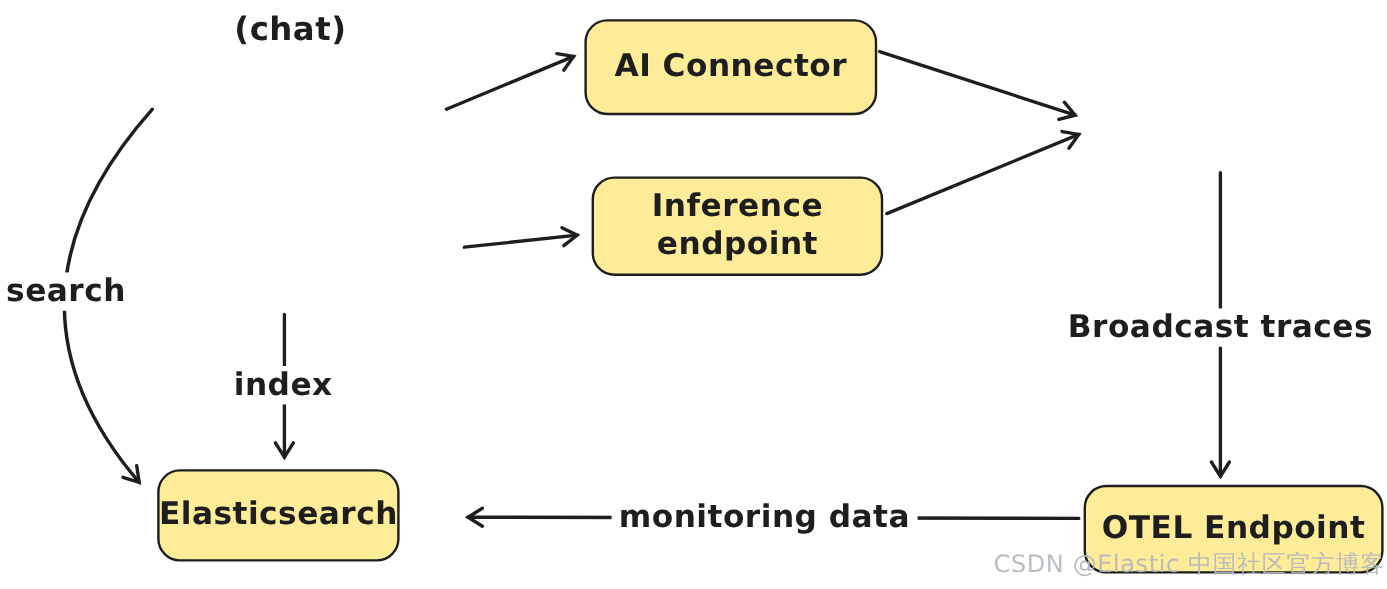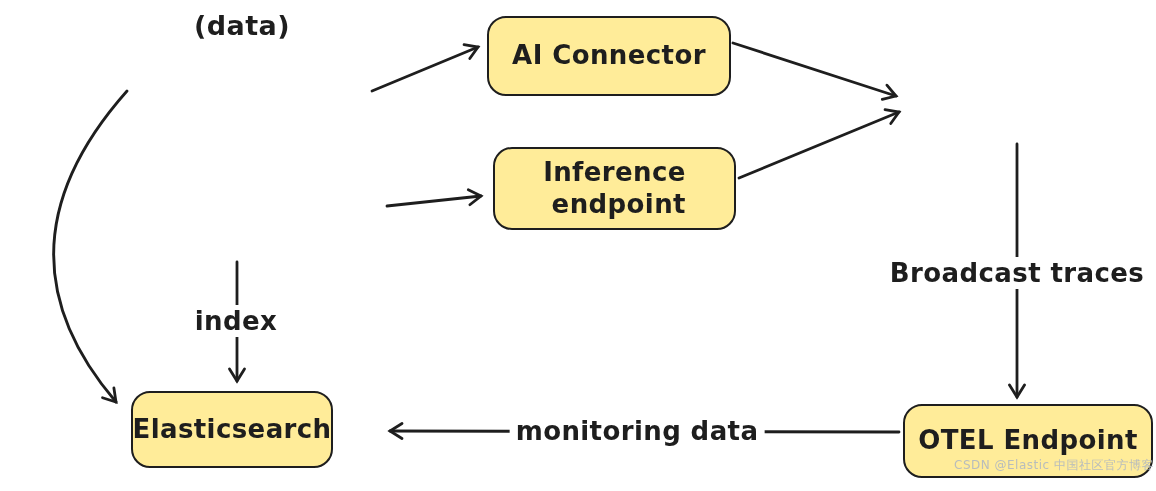--- a/index.html
+++ b/index.html
@@ -15,39 +15,39 @@
   .node{
     position:absolute;z-index:2;
     border:2.5px solid #1e1e1e;
     border-radius:19px;
     display:flex;align-items:center;justify-content:center;
     font-size:26px;font-weight:600;letter-spacing:0.4px;
     text-align:center;line-height:1.2;
     box-sizing:border-box;
   }
   .node.blue{background:#a5d8ff;}
-  .node.yellow{background:#ffec99;text-align:right;}
+  .node.yellow{background:#ffec99;}
   .edge-label{
     position:absolute;z-index:3;
     transform:translate(-50%,-50%);
     background:#ffffff;
     padding:1px 6px;
     font-size:26px;font-weight:600;letter-spacing:0.4px;
     white-space:nowrap;
   }
   .annotation{
     position:absolute;z-index:3;
     transform:translate(-50%,-50%);
     font-size:27px;font-weight:600;letter-spacing:0.4px;
     white-space:nowrap;
   }
   .watermark{
     position:absolute;z-index:4;
     right:2px;top:457px;
-    font-size:12px;font-weight:400;
+    font-size:20px;font-weight:400;
     color:rgba(178,184,191,0.92);
     letter-spacing:0.5px;
     white-space:nowrap;
   }
   
   #n-agent-builder{left:127px;top:51px;width:243px;height:79px;}
   #n-ai-connector{left:487px;top:16px;width:244px;height:80px;}
   #n-open-router{left:905px;top:65px;width:242px;height:76px;}
   #n-ingest-pipeline{left:136px;top:176px;width:245px;height:75px;}
   #n-inference-endpoint{left:493px;top:147px;width:243px;height:83px;}
@@ -70,21 +70,21 @@
       <path d="M 733 43 L 896 96" marker-end="url(#arrowV)"></path>
       <path d="M 387 206 L 481 196" marker-end="url(#arrowV)"></path>
       <path d="M 739 178 L 899 112" marker-end="url(#arrowV)"></path>
       <path d="M 1017 144 L 1017 397" marker-end="url(#arrowV)"></path>
       <path d="M 899 432 L 390 431" marker-end="url(#arrowV)"></path>
       <path d="M 237 262 L 237 381" marker-end="url(#arrowV)"></path>
       <path d="M 127 91 Q -14 250 116 402" marker-end="url(#arrowV)"></path>
     </g>
   </svg>
 
-  <div class="annotation" style="left:242px;top:25px;">(data)</div>
+  <div class="annotation" style="left:242px;top:25px;">(chat)</div>
 
 
   <div id="n-ai-connector" class="node yellow">
     <span>AI Connector</span>
   </div>
 
 
 
   <div id="n-inference-endpoint" class="node yellow">
     <span>
@@ -94,20 +94,21 @@
   </div>
 
   <div id="n-elasticsearch" class="node yellow">
     <span>Elasticsearch</span>
   </div>
 
   <div id="n-otel-endpoint" class="node yellow">
     <span>OTEL Endpoint</span>
   </div>
 
+  <div class="edge-label" style="left:55px;top:243px;">search</div>
 
   <div class="edge-label" style="left:236px;top:321px;">index</div>
 
   <div class="edge-label" style="left:1017px;top:273px;">Broadcast traces</div>
 
   <div class="edge-label" style="left:637px;top:431px;">monitoring data</div>
 
   <div class="watermark">CSDN @Elastic 中国社区官方博客</div>
 
 </div>

